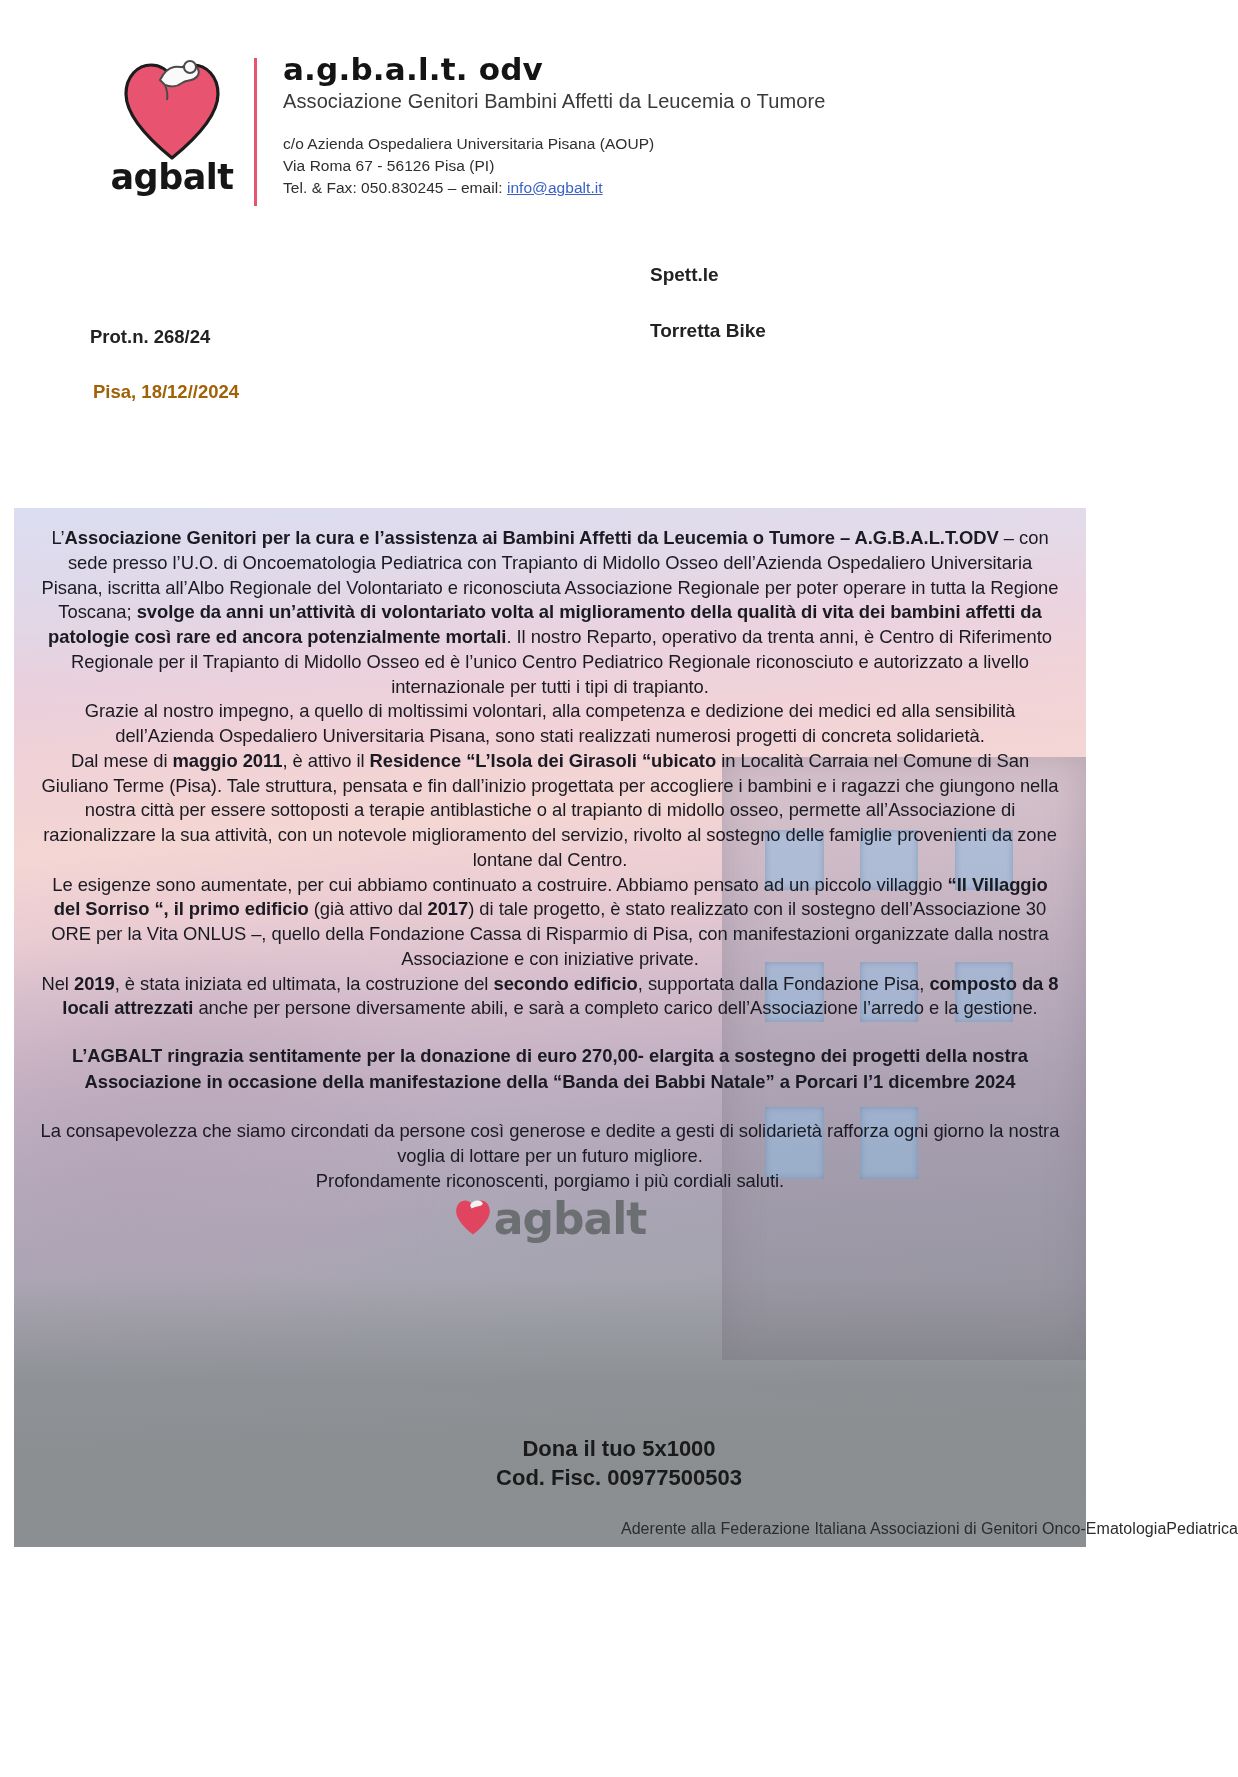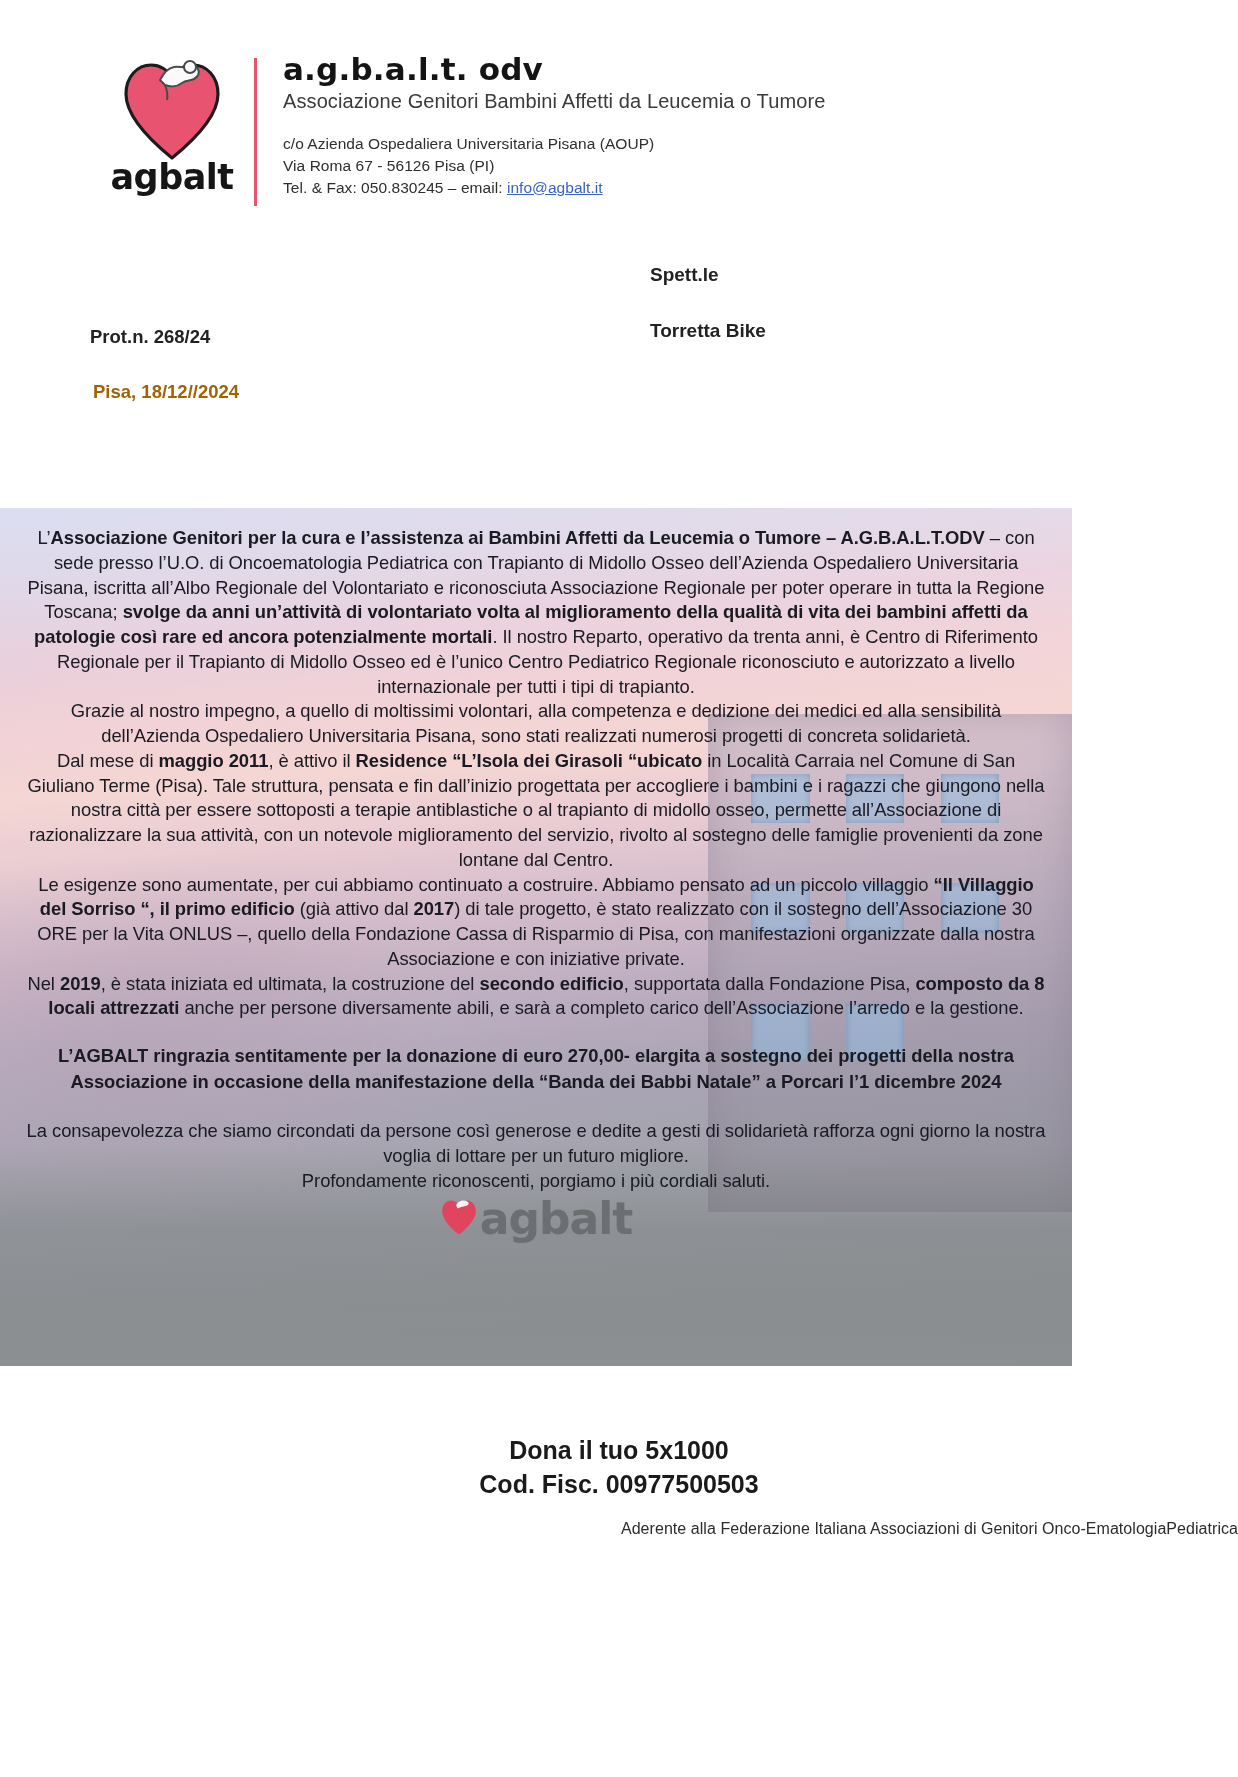--- a/index.html
+++ b/index.html
@@ -111,24 +111,24 @@
     left: 93px;
     top: 381px;
     font-size: 18.5px;
     font-weight: 700;
     color: #a16207;
   }
 
   
   .body-panel {
     position: absolute;
-    left: 0;
+    left: 14px;
     top: 508px;
     width: 1072px;
-    height: 858px;
+    height: 1039px;
     overflow: hidden;
     isolation: isolate;
   }
   .bg-photo {
     position: absolute;
     inset: 0;
     background:
       
       linear-gradient(180deg, rgba(255,255,255,0.26) 0%, rgba(255,255,255,0.10) 22%, rgba(255,255,255,0.06) 55%, rgba(232,236,238,0.30) 86%, rgba(150,156,158,0.42) 100%),
       
@@ -224,21 +224,21 @@
     line-height: 1;
   }
 
   
   .footer-5x1000 {
     position: absolute;
     left: 0;
     right: 0;
     top: 1434px;
     text-align: center;
-    font-size: 25px;
+    font-size: 22px;
     font-weight: 700;
     line-height: 1.34;
     color: #1a1a1a;
   }
   .footer-note {
     position: absolute;
     left: 0;
     right: 0;
     top: 1520px;
     text-align: right;

